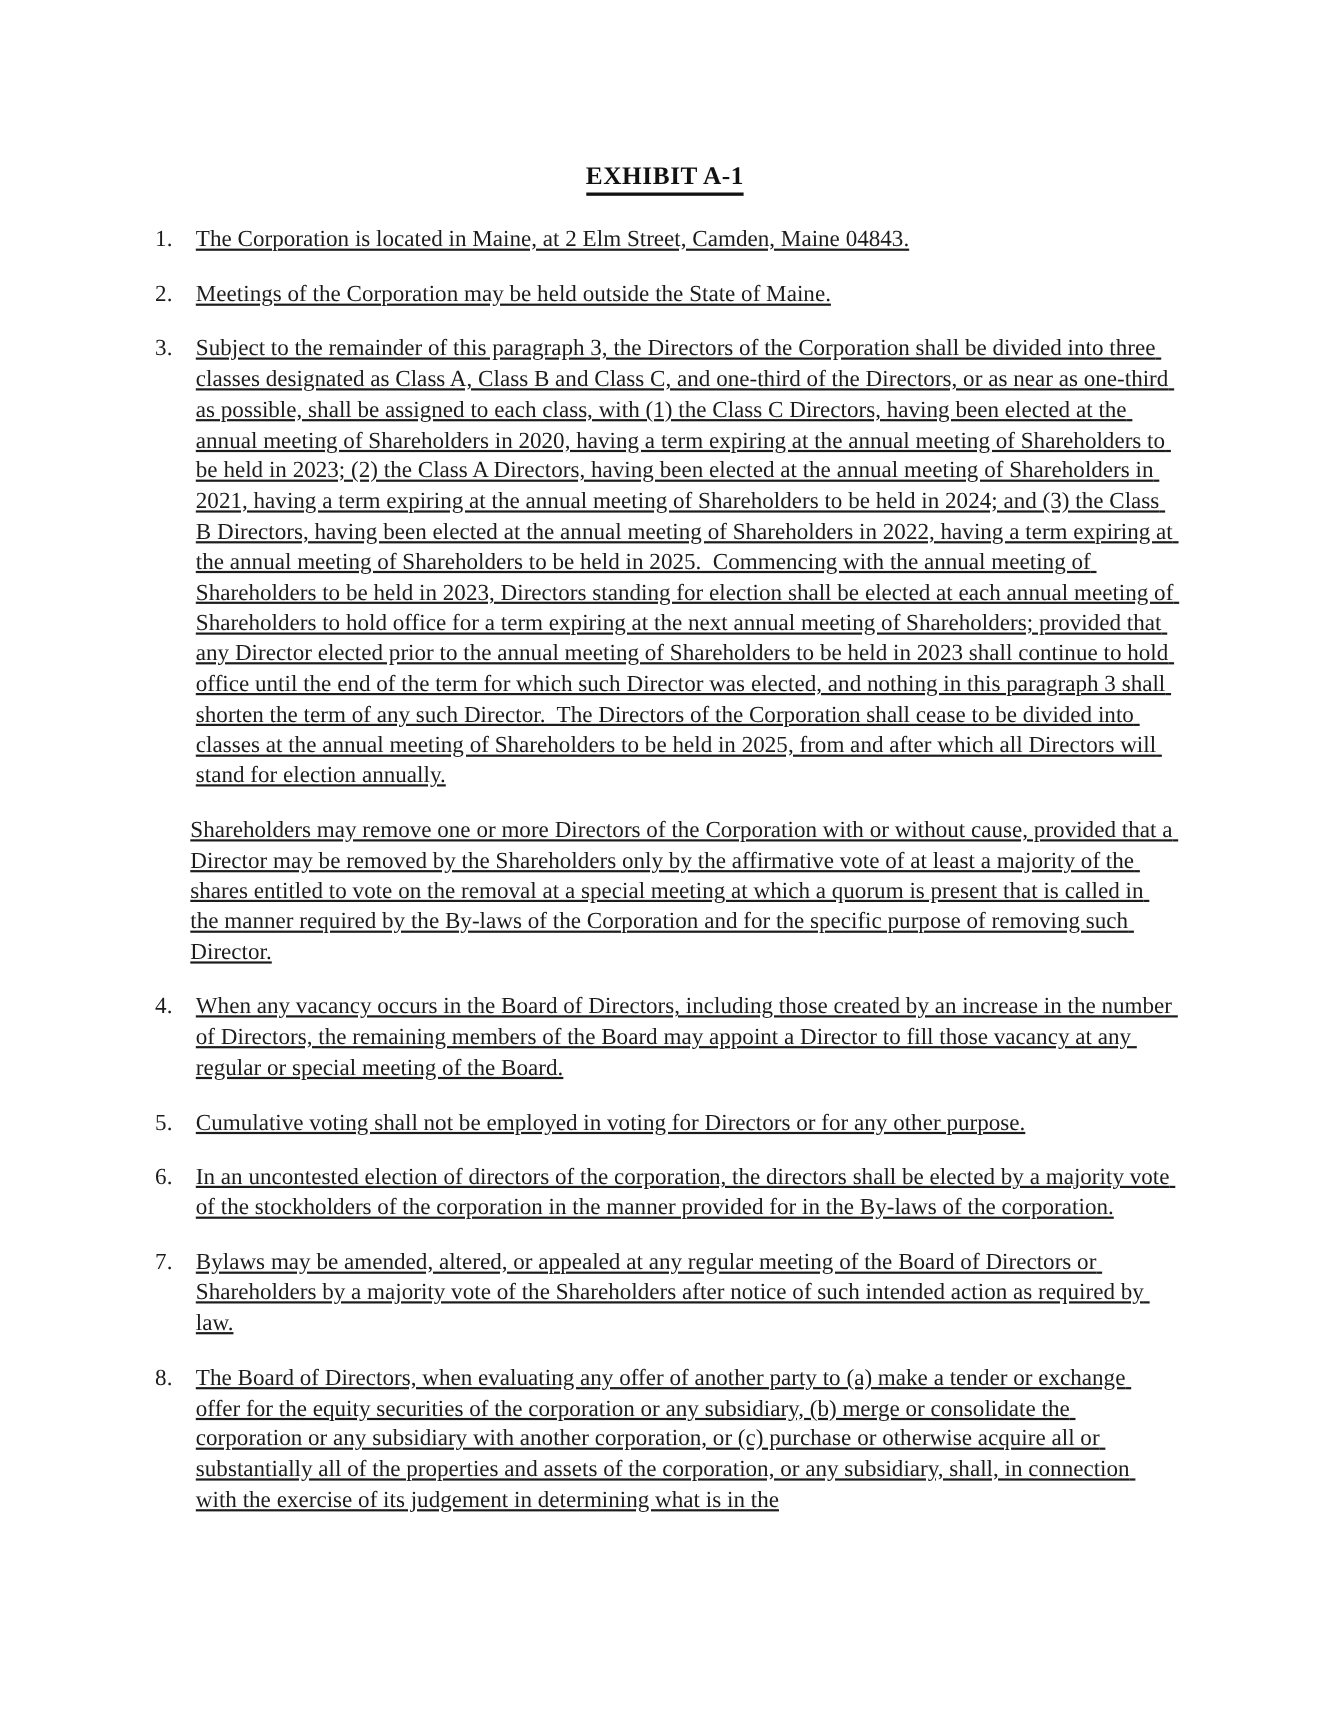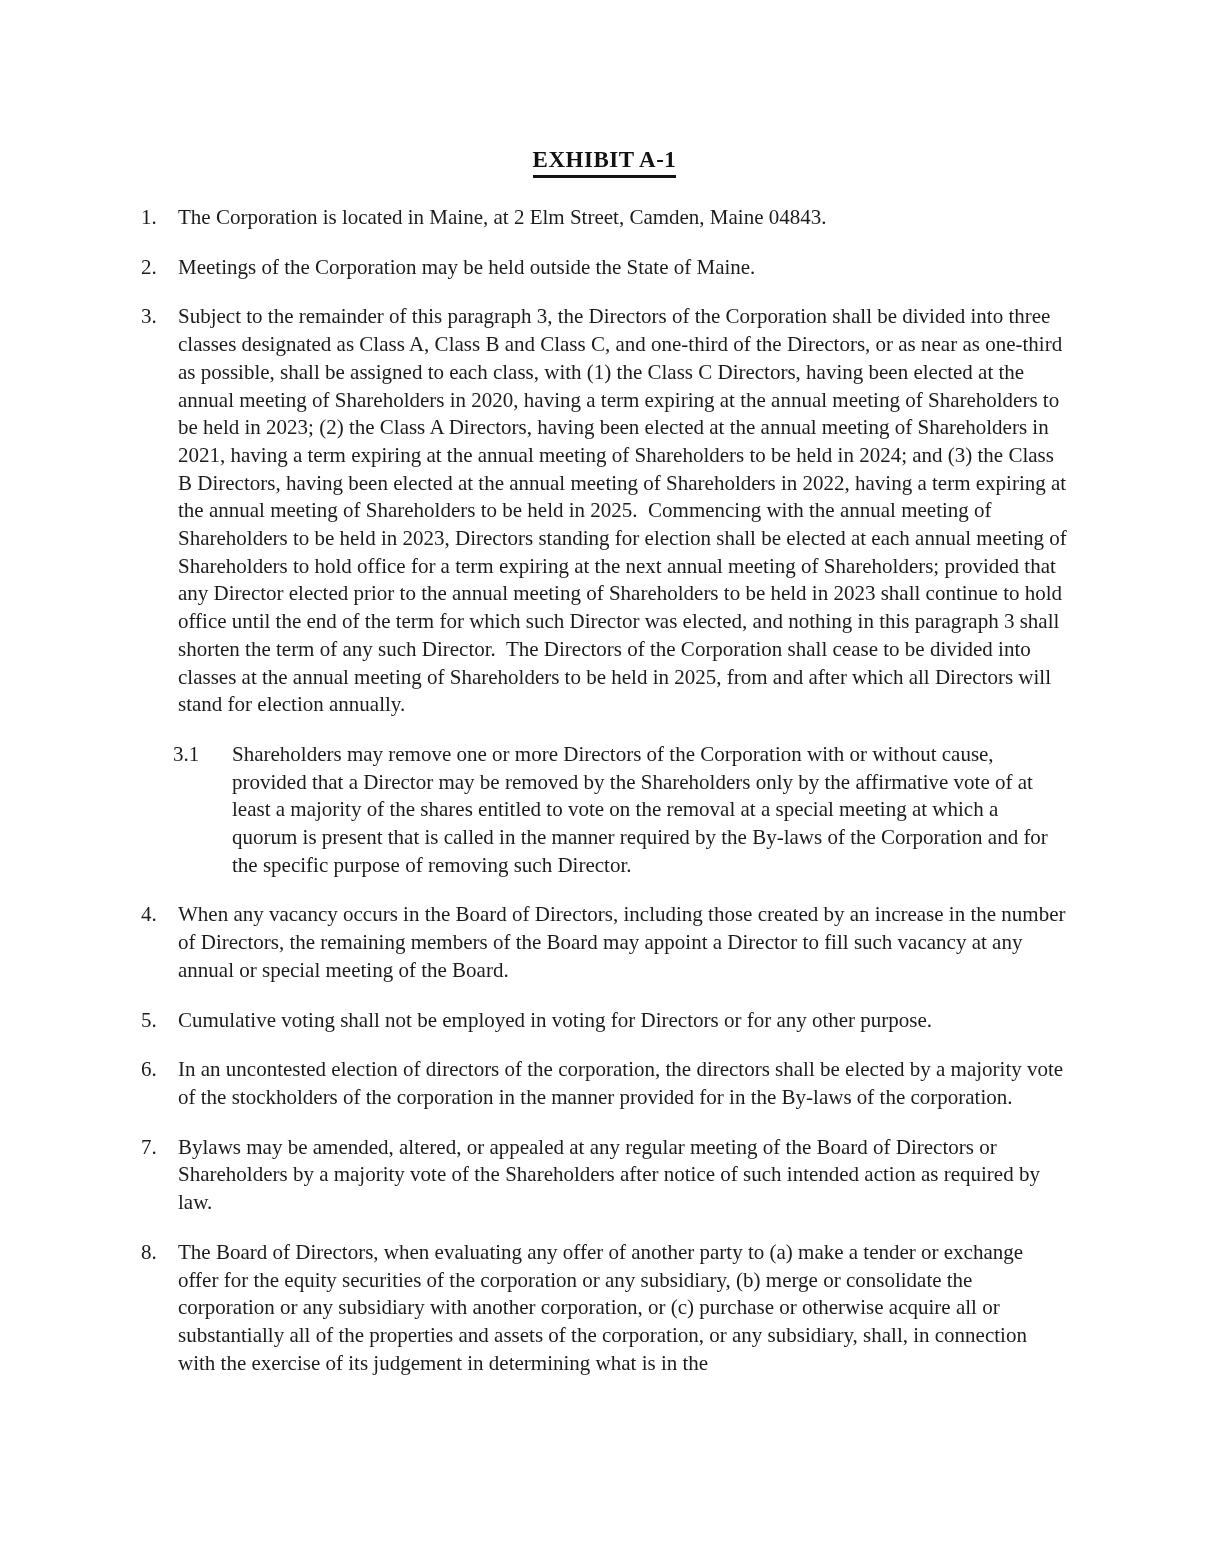--- a/index.html
+++ b/index.html
@@ -41,20 +41,21 @@
     display: flex;
     margin: 0 0 22px 0;
   }
   .item .num {
     flex: 0 0 37px;
     white-space: nowrap;
   }
   .item .body {
     flex: 1 1 auto;
     white-space: pre-wrap;
+    text-decoration: underline;
   }
   .item.sub {
     padding-left: 32px;
   }
   .item.sub .num {
     flex: 0 0 59px;
   }
   .page-footer {
     position: absolute;
     top: 1471px;
@@ -87,27 +88,26 @@
         <span class="num">2.</span>
         <div class="body">Meetings of the Corporation may be held outside the State of Maine.</div>
       </div>
 
       <div class="item">
         <span class="num">3.</span>
         <div class="body">Subject to the remainder of this paragraph 3, the Directors of the Corporation shall be divided into three classes designated as Class A, Class B and Class C, and one-third of the Directors, or as near as one-third as possible, shall be assigned to each class, with (1) the Class C Directors, having been elected at the annual meeting of Shareholders in 2020, having a term expiring at the annual meeting of Shareholders to be held in 2023; (2) the Class A Directors, having been elected at the annual meeting of Shareholders in 2021, having a term expiring at the annual meeting of Shareholders to be held in 2024; and (3) the Class B Directors, having been elected at the annual meeting of Shareholders in 2022, having a term expiring at the annual meeting of Shareholders to be held in 2025.  Commencing with the annual meeting of Shareholders to be held in 2023, Directors standing for election shall be elected at each annual meeting of Shareholders to hold office for a term expiring at the next annual meeting of Shareholders; provided that any Director elected prior to the annual meeting of Shareholders to be held in 2023 shall continue to hold office until the end of the term for which such Director was elected, and nothing in this paragraph 3 shall shorten the term of any such Director.  The Directors of the Corporation shall cease to be divided into classes at the annual meeting of Shareholders to be held in 2025, from and after which all Directors will stand for election annually.</div>
       </div>
 
       <div class="item sub">
-        <span class="num">3.1</span>
         <div class="body">Shareholders may remove one or more Directors of the Corporation with or without cause, provided that a Director may be removed by the Shareholders only by the affirmative vote of at least a majority of the shares entitled to vote on the removal at a special meeting at which a quorum is present that is called in the manner required by the By-laws of the Corporation and for the specific purpose of removing such Director.</div>
       </div>
 
       <div class="item">
         <span class="num">4.</span>
-        <div class="body">When any vacancy occurs in the Board of Directors, including those created by an increase in the number of Directors, the remaining members of the Board may appoint a Director to fill such vacancy at any annual or special meeting of the Board.</div>
+        <div class="body">When any vacancy occurs in the Board of Directors, including those created by an increase in the number of Directors, the remaining members of the Board may appoint a Director to fill those vacancy at any regular or special meeting of the Board.</div>
       </div>
 
       <div class="item">
         <span class="num">5.</span>
         <div class="body">Cumulative voting shall not be employed in voting for Directors or for any other purpose.</div>
       </div>
 
       <div class="item">
         <span class="num">6.</span>
         <div class="body">In an uncontested election of directors of the corporation, the directors shall be elected by a majority vote of the stockholders of the corporation in the manner provided for in the By-laws of the corporation.</div>

